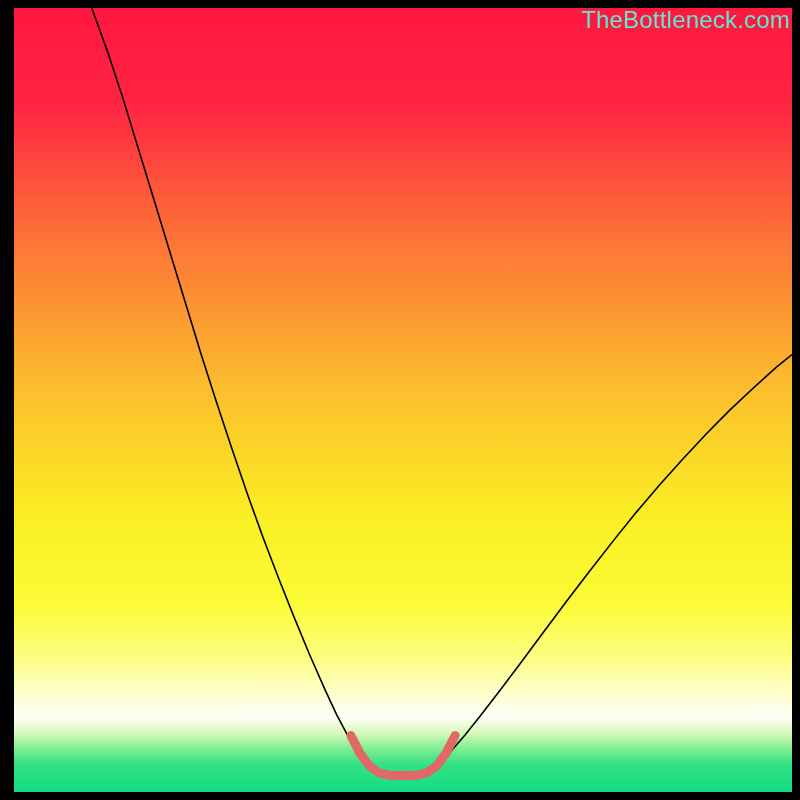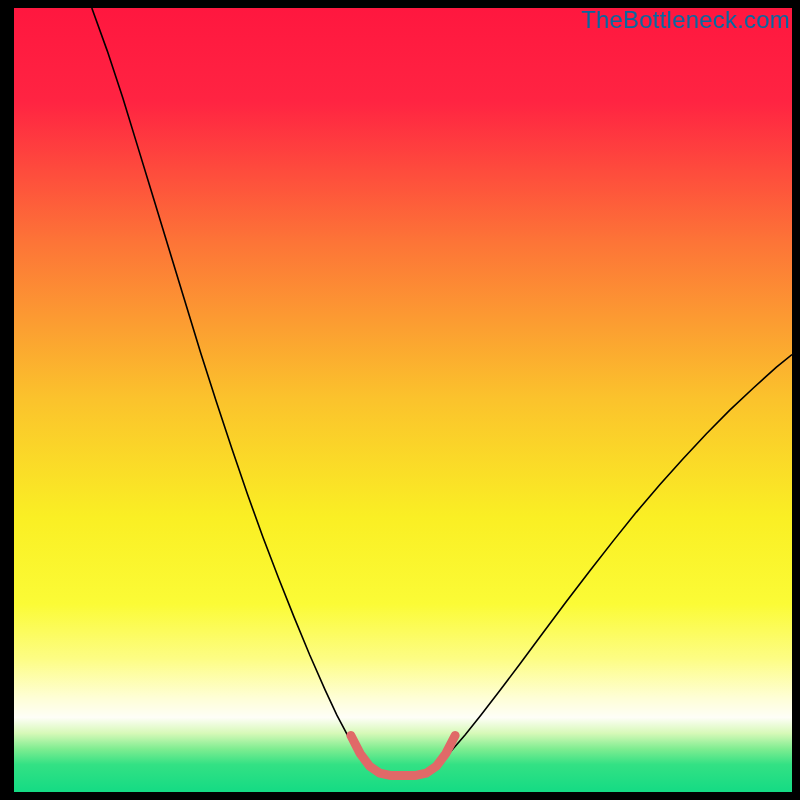--- a/index.html
+++ b/index.html
@@ -22,21 +22,21 @@
     top: 8px;
     width: 778px;
     height: 784px;
   }
   .watermark {
     position: absolute;
     top: 6px;
     right: 10px;
     font-family: Arial, Helvetica, sans-serif;
     font-size: 24px;
-    color: #0369a1;
+    color: #5eead4;
     font-weight: 500;
     letter-spacing: 0.2px;
   }
 </style>
 </head>
 <body>
 
 <div class="chart-container">
   <div class="plot-area">
     <svg id="chart-svg" width="778" height="784" viewBox="0 0 778 784">

